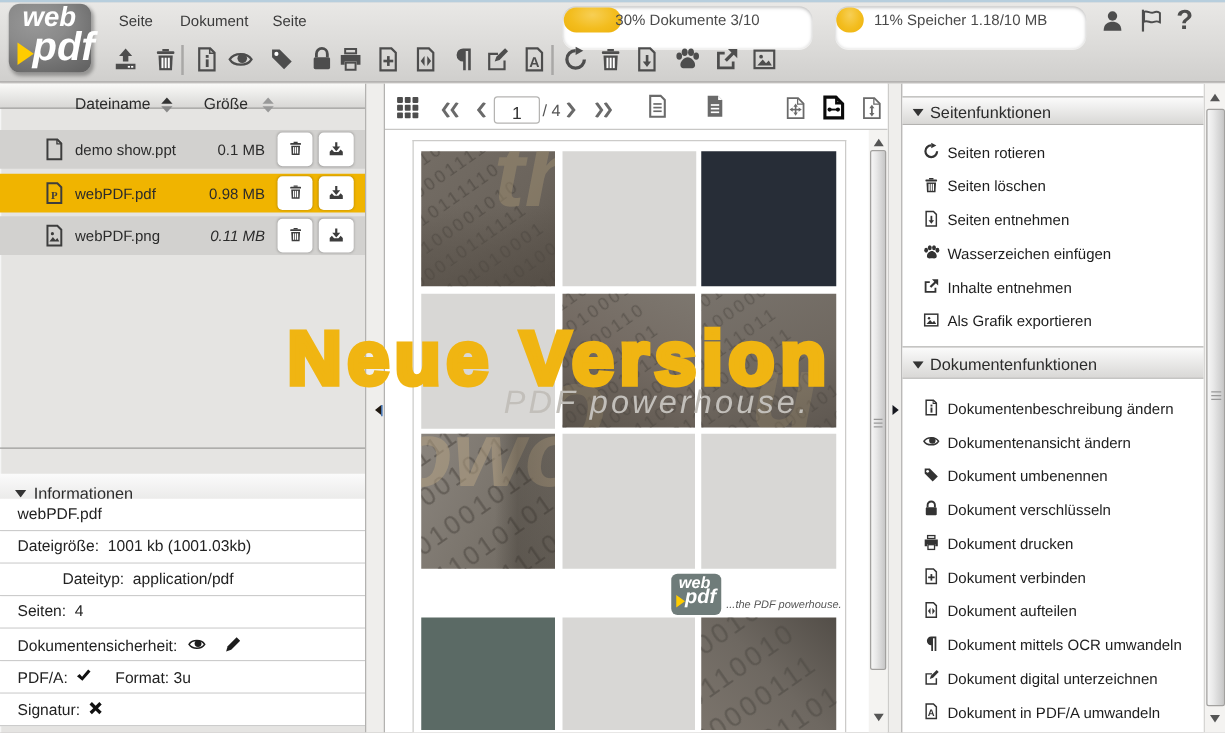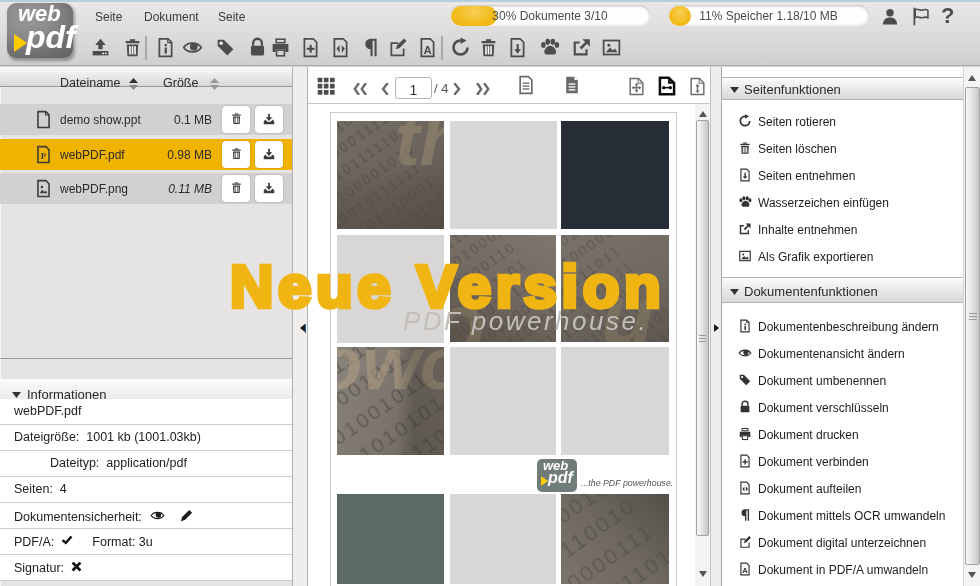--- a/index.html
+++ b/index.html
@@ -7,21 +7,21 @@
 .abs { position:absolute; }
 #topline { left:0; top:0; width:980px; height:2px; background:#b7cedd; }
 #header { left:0; top:2px; width:980px; height:64px; background:linear-gradient(#e9e8e6 0%,#dcdbd9 55%,#d0cfcd 100%); border-bottom:1px solid #a9a8a6; }
 #logo { left:7px; top:3px; width:66px; height:55px; border-radius:9px;
   background:radial-gradient(ellipse 95% 85% at 32% 28%, #989898 0%, #8a8a8a 40%, #737373 72%, #646464 100%);
   box-shadow:1.5px 2.5px 3px rgba(0,0,0,.3); }
 #logo .web { left:11px; top:-2px; font-style:italic; font-weight:bold; color:#fff; font-size:22px; }
 #logo .pdf { left:19px; top:16px; font-style:italic; font-weight:bold; color:#fff; font-size:32px; }
 #logo .tri { left:7px; top:31px; width:0; height:0; border-left:13px solid #fc0; border-top:9px solid transparent; border-bottom:9px solid transparent; }
 .menu { top:10px; font-size:12px; color:#3b3b3b; }
-.pill { top:5px; height:20px; background:#fff; border-radius:11px; box-shadow:inset 0 1px 3px rgba(0,0,0,.28), 0 1px 0 rgba(255,255,255,.6); }
+.pill { top:5px; height:34px; background:#fff; border-radius:11px; box-shadow:inset 0 1px 3px rgba(0,0,0,.28), 0 1px 0 rgba(255,255,255,.6); }
 .pillfill { position:absolute; left:1px; top:1px; height:20px; border-radius:10px; background:radial-gradient(ellipse at 50% 30%, #f7cf55 0%, #f3bd1e 55%, #edb10c 100%); }
 .pilltext { position:absolute; width:100%; text-align:center; top:4px; font-size:12px; color:#4a4a4a; }
 #leftpanel { left:0; top:67px; width:292px; height:519px; background:#e5e4e2; border-left:1px solid #f5f5f5;}
 #lsplit { left:292px; top:67px; width:16px; height:519px; background:#efeeec; border-left:1px solid #b3b2b0; border-right:1px solid #b3b2b0; }
 #rsplit { left:710px; top:67px; width:12px; height:519px; background:#efeeec; border-left:1px solid #c2c1bf; border-right:1px solid #a9a8a6; }
 #viewer { left:308px; top:67px; width:402px; height:519px; background:#fff; overflow:hidden;}
 #rightpanel { left:722px; top:67px; width:258px; height:519px; background:#fff; }
 .phead { background:linear-gradient(#fafaf8,#d8d7d5); border-bottom:1px solid #9c9b99; font-size:12.5px; color:#2b2b2b; }
 .frow { left:0; width:292px; height:31px; background:#d2d1cf; font-size:12px; color:#2b2b2b; }
 .frow.sel { background:#f0b400; }

